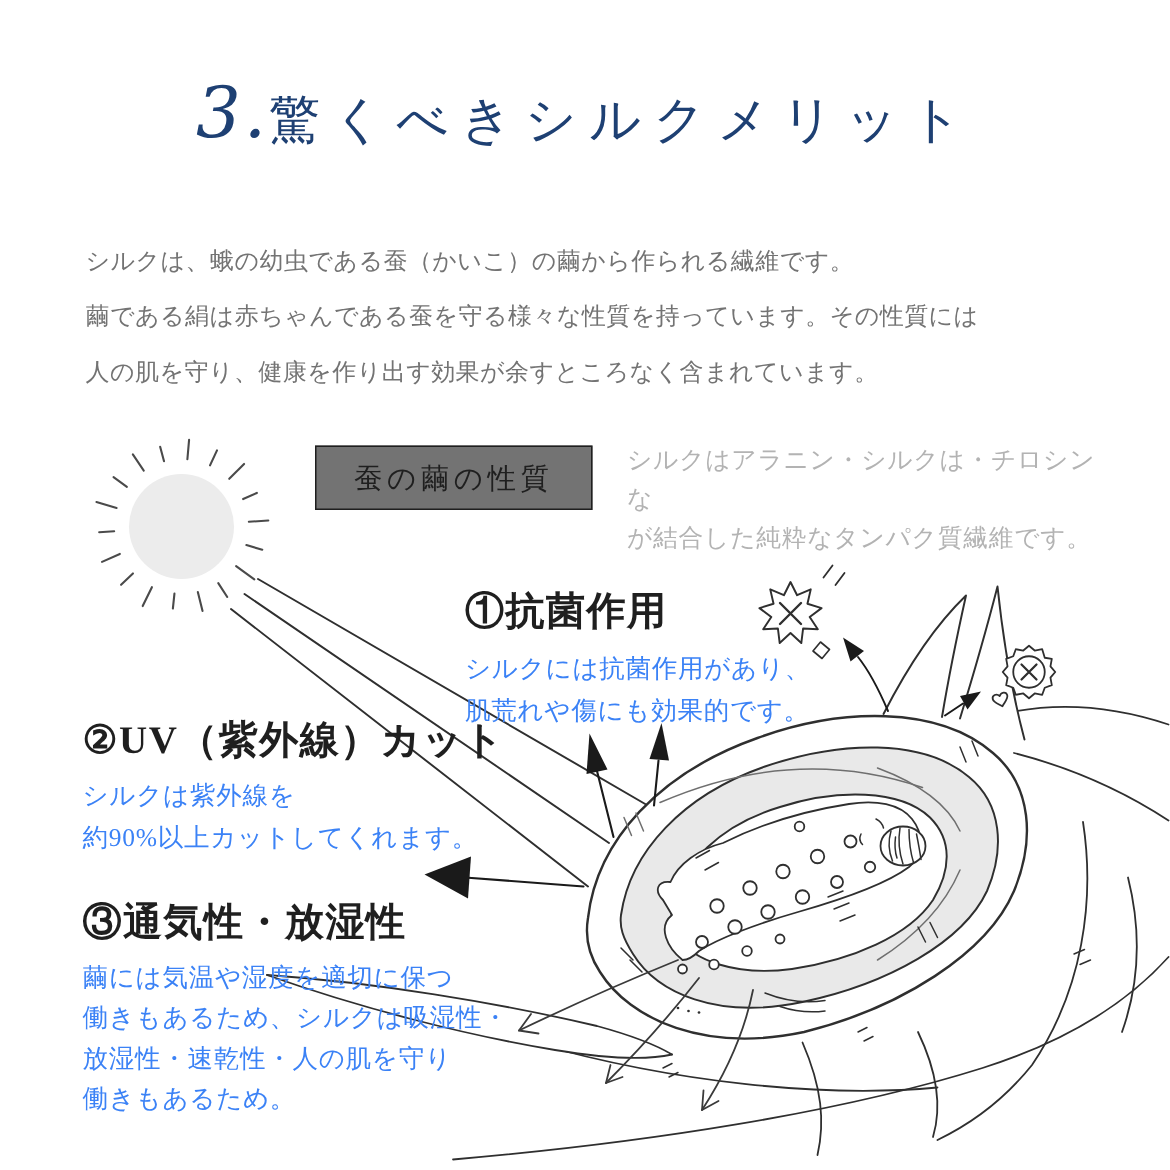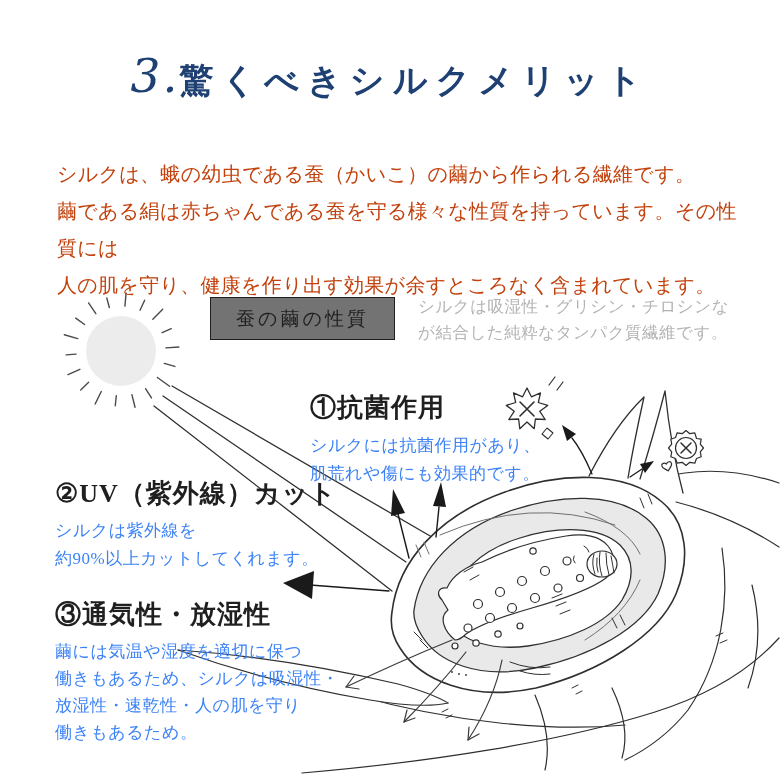--- a/index.html
+++ b/index.html
@@ -3,24 +3,24 @@
 <meta charset="utf-8">
 <style>
   html,body{margin:0;padding:0;background:#fff;}
   #canvas{position:relative;width:780px;height:780px;background:#fff;overflow:hidden;
           font-family:"Liberation Sans", sans-serif;}
   .abs{position:absolute;}
   
   #title{left:0;top:48px;width:780px;text-align:center;color:#1e4073;white-space:nowrap;}
   #title .num{font-family:"DejaVu Serif", serif;font-style:italic;font-size:47px;font-weight:500;
               vertical-align:baseline;letter-spacing:2px;}
-  #title .txt{font-family:"Liberation Serif", serif;font-size:34px;font-weight:700;
+  #title .txt{font-family:"Liberation Serif", serif;font-size:34px;font-weight:400;
               letter-spacing:8px;}
   
-  #intro{left:57px;top:156px;width:690px;color:#c2410c;font-size:20px;line-height:37px;
+  #intro{left:57px;top:156px;width:690px;color:#737373;font-size:16px;line-height:37px;
          letter-spacing:0.3px;font-weight:500;}
   
   #prop-box{left:210px;top:297px;width:183px;height:41px;border:1.5px solid #1f1f1f;
             display:flex;align-items:center;justify-content:center;
             font-family:"Liberation Serif", serif;font-size:19px;color:#1f1f1f;
             letter-spacing:3px;background:#737373;}
   
   #amino-note{left:418px;top:294px;width:320px;color:#b3b3b3;
               font-family:"Liberation Serif", serif;font-size:16.5px;line-height:26px;
               letter-spacing:0.5px;}
@@ -189,21 +189,21 @@
     <div>シルクは、蛾の幼虫である蚕（かいこ）の繭から作られる繊維です。</div>
     <div>繭である絹は赤ちゃんである蚕を守る様々な性質を持っています。その性質には</div>
     <div>人の肌を守り、健康を作り出す効果が余すところなく含まれています。</div>
   </div>
 
   <div id="prop-box" class="abs">
     <span>蚕の繭の性質</span>
   </div>
 
   <div id="amino-note" class="abs">
-    <div>シルクは吸湿性・グリシン・チロシンな</div>
+    <div>シルクはアラニン・シルクは・チロシンな</div>
     <div>が結合した純粋なタンパク質繊維です。</div>
   </div>
 
   <div id="sec1" class="abs">
     <div class="section-heading">①抗菌作用</div>
     <div class="section-body">
       <div>シルクには抗菌作用があり、</div>
       <div>肌荒れや傷にも効果的です。</div>
     </div>
   </div>

